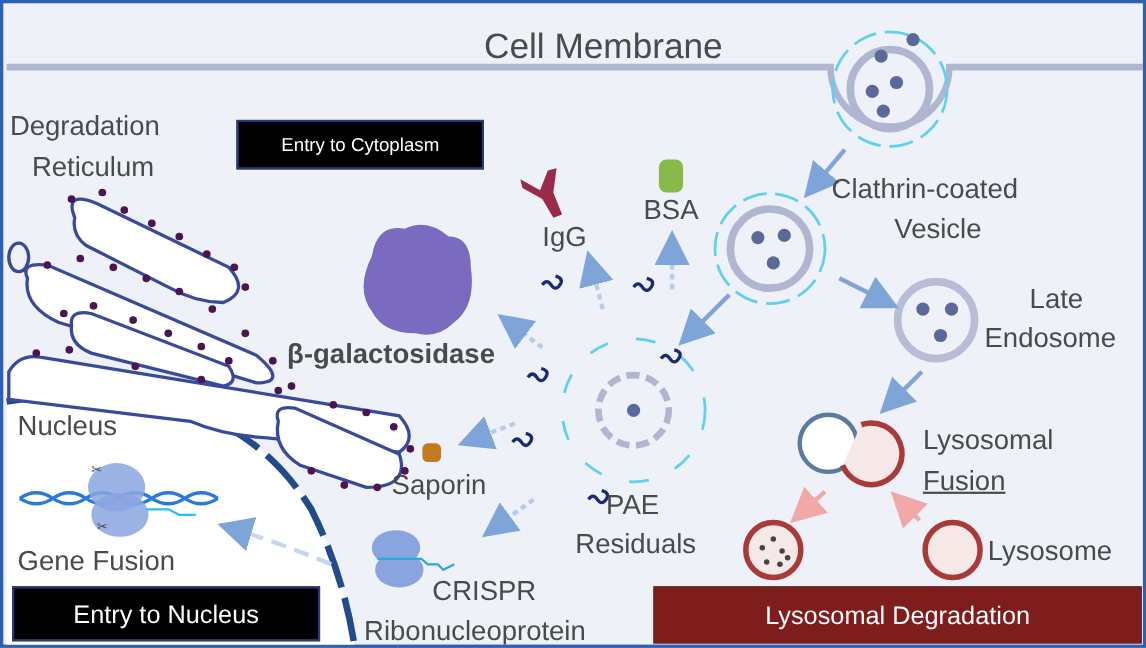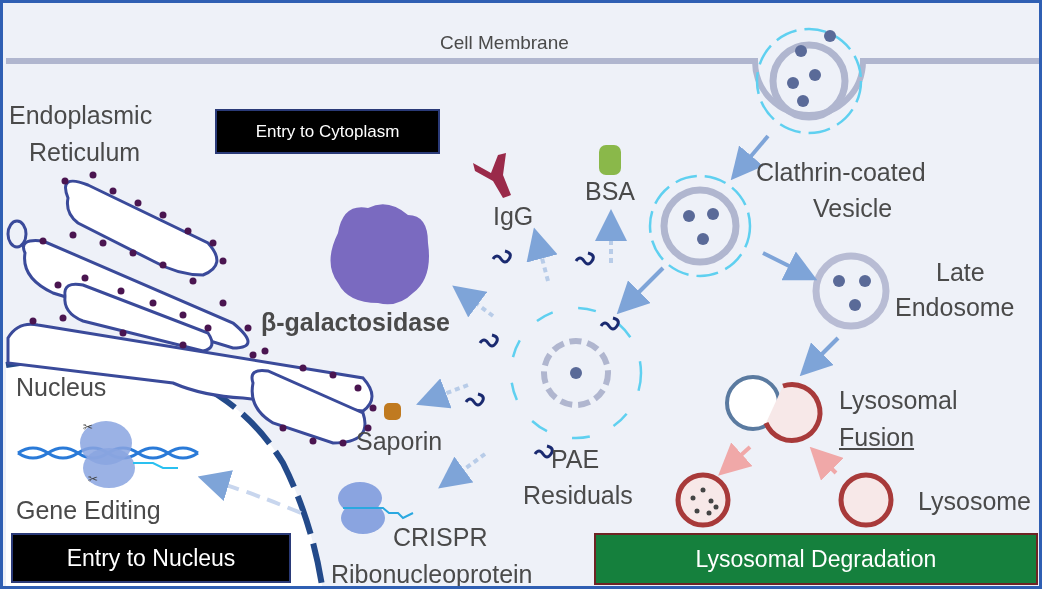--- a/index.html
+++ b/index.html
@@ -3,21 +3,21 @@
 <meta charset="utf-8">
 <style>
   html, body { margin: 0; padding: 0; background: #ffffff; }
   body { width: 1042px; height: 589px; overflow: hidden; font-family: "Liberation Sans", sans-serif; }
   #canvas { position: relative; width: 1042px; height: 589px; box-sizing: border-box; border: 3px solid #2f5fb3; background: #eef1f8; overflow: hidden; }
   svg#diagram { position: absolute; left: 0; top: 0; }
   .lbl { position: absolute; color: #4a4a4a; font-size: 25px; line-height: 29px; white-space: nowrap; text-align: center; }
   .lbl.left { text-align: left; }
   .box { position: absolute; color: #ffffff; display: flex; align-items: center; justify-content: center; white-space: nowrap; box-sizing: border-box; }
   .box.blue { background: #000000; border: 2px solid #2a3a78; }
-  .box.red { background: #15803d; border: 2px solid #6e2424; }
+  .box.red { background: #7f1d1d; border: 2px solid #6e2424; }
 </style>
 </head>
 <body>
 
 <div id="canvas">
   <svg id="diagram" width="1042" height="589" viewBox="0 0 1042 589">
     <defs>
       <marker id="arrBlue" markerWidth="8" markerHeight="8" refX="4" refY="4" orient="auto">
         <path d="M0,0 L8,4 L0,8 Z" fill="#7ea4d8"></path>
       </marker>
@@ -178,37 +178,37 @@
     <g id="polymers" stroke="#1a2a70" stroke-width="3" fill="none">
         <path d="M490,256 q4,-6 8,0 t8,0 t-4,-8"></path>
         <path d="M573,258 q4,-6 8,0 t8,0 t-4,-8"></path>
         <path d="M477,340 q4,-6 8,0 t8,0 t-4,-8"></path>
         <path d="M598,323 q4,-6 8,0 t8,0 t-4,-8"></path>
         <path d="M463,399 q4,-6 8,0 t8,0 t-4,-8"></path>
         <path d="M532,451 q4,-6 8,0 t8,0 t-4,-8"></path>
       </g>
   </svg>
 
-  <div class="lbl" style="left:437px;top:25px;font-size:19px;">Cell Membrane</div>
-  <div class="lbl" style="left:6px;top:98px;">Endoplasmic</div>
+  <div class="lbl" style="left:437px;top:25px;font-size:32px;">Cell Membrane</div>
+  <div class="lbl" style="left:6px;top:98px;">Degradation</div>
   <div class="lbl" style="left:26px;top:135px;">Reticulum</div>
   <div class="lbl left" style="left:13px;top:370px;">Nucleus</div>
-  <div class="lbl left" style="left:13px;top:493px;">Gene Editing</div>
+  <div class="lbl left" style="left:13px;top:493px;">Gene Fusion</div>
   <div class="lbl" style="left:490px;top:199px;">IgG</div>
   <div class="lbl" style="left:582px;top:174px;">BSA</div>
   <div class="lbl" style="left:258px;top:305px;font-weight:bold;">β-galactosidase</div>
   <div class="lbl" style="left:353px;top:424px;">Saporin</div>
   <div class="lbl" style="left:390px;top:520px;">CRISPR</div>
   <div class="lbl" style="left:328px;top:557px;">Ribonucleoprotein</div>
   <div class="lbl" style="left:548px;top:442px;">PAE</div>
   <div class="lbl" style="left:520px;top:478px;">Residuals</div>
   <div class="lbl" style="left:753px;top:155px;">Clathrin-coated</div>
   <div class="lbl" style="left:810px;top:191px;">Vesicle</div>
   <div class="lbl" style="left:933px;top:255px;">Late</div>
   <div class="lbl" style="left:892px;top:290px;">Endosome</div>
   <div class="lbl left" style="left:836px;top:383px;">Lysosomal</div>
   <div class="lbl left" style="left:836px;top:420px;text-decoration:underline;">Fusion</div>
-  <div class="lbl left" style="left:895px;top:484px;margin-left:20px;">Lysosome</div>
+  <div class="lbl left" style="left:895px;top:484px;">Lysosome</div>
 
   <div class="box blue" style="left:212px;top:106px;width:225px;height:45px;font-size:17px;">Entry to Cytoplasm</div>
   <div class="box blue" style="left:8px;top:530px;width:280px;height:50px;font-size:23px;text-align:center;">Entry to Nucleus</div>
   <div class="box red" style="left:591px;top:530px;width:444px;height:52px;font-size:23px;">Lysosomal Degradation</div>
 </div>
 
 </body></html>

